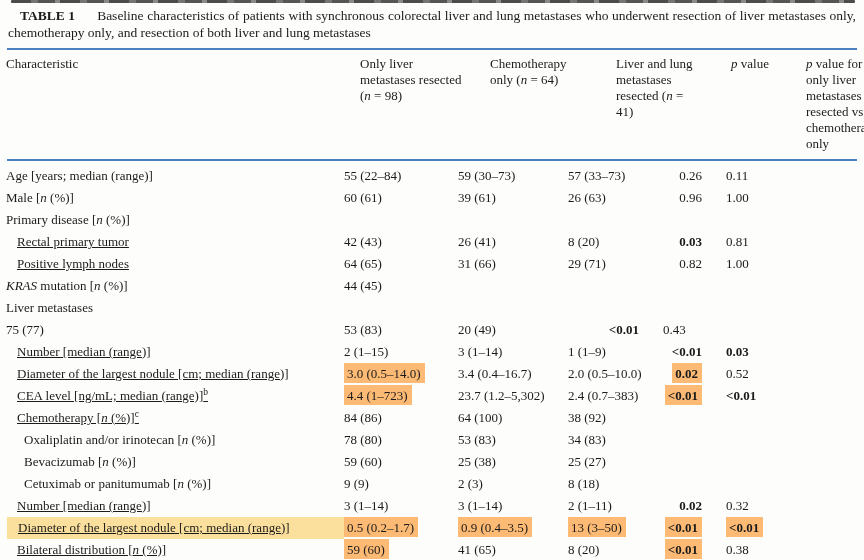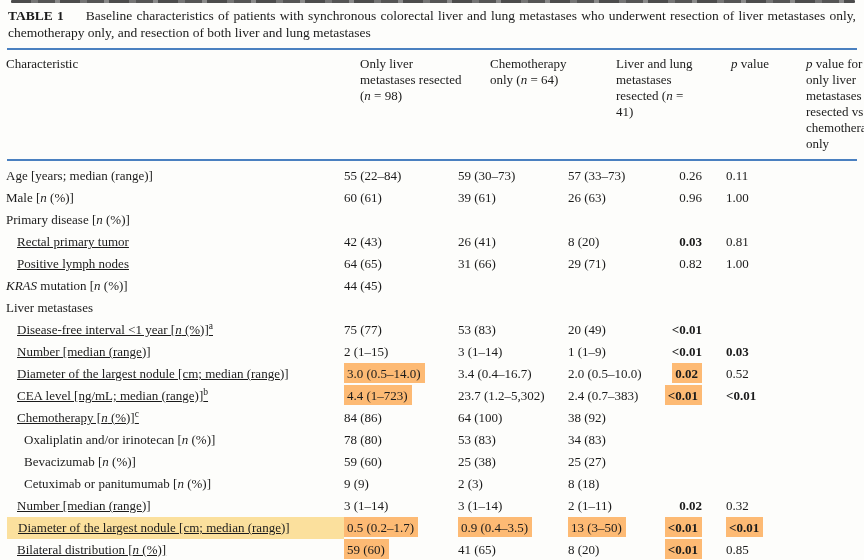--- a/index.html
+++ b/index.html
@@ -12,21 +12,21 @@
   }
   .page{position:relative;width:864px;height:560px;padding:0 6px;box-sizing:border-box;}
   .scan-artifact{
     height:3px;margin:0 3px 4px 5px;border-radius:1px;
     background:repeating-linear-gradient(90deg,#4c4c4c 0 20px,#757575 20px 27px,#555 27px 44px,#8a8a8a 44px 49px);
   }
   .caption{
     font-size:13.5px;line-height:17px;text-align:justify;
     margin:1px 2px 7px 2px;
   }
-  .caption .cap-label{font-weight:bold;padding-right:22px;}
+  .caption .cap-label{font-weight:bold;padding-right:22px;margin-left:12px;}
   .rule{height:2px;background:#4a80c0;margin:0 1px;}
   .grid{display:grid;grid-template-columns:338px 114px 110px 95px 63px 1fr;}
   .thead{font-size:13px;line-height:16px;padding:6px 0 7px 0;gap:16px;}
   .thead .hcell{padding-right:8px;}
   .thead .hc4{padding-left:4px;}
   .tbody{padding:4px 0 3px 0;}
   .trow{font-size:13px;line-height:22px;white-space:nowrap;}
   .lab{padding-left:0;}
   .ind1 .lab{padding-left:11px;text-decoration:underline;}
   .ind2 .lab{padding-left:18px;}
@@ -112,25 +112,25 @@
       </div>
       <div class="grid trow ind0">
         <div class="lab"><span>Liver metastases</span></div>
         <div class="cell"></div>
         <div class="cell"></div>
         <div class="cell"></div>
         <div class="cell c4"></div>
         <div class="cell"></div>
       </div>
       <div class="grid trow ind1">
-        <div class="lab"><span>Disease-free interval &lt;1 year [</span><i>n</i><span> (%)]</span><sup>a</sup></div>
         <div class="cell"><span>75 (77)</span></div>
         <div class="cell"><span>53 (83)</span></div>
         <div class="cell"><span>20 (49)</span></div>
         <div class="cell c4"><span class="b">&lt;0.01</span></div>
+        <div class="cell"><span>0.43</span></div>
       </div>
       <div class="grid trow ind1">
         <div class="lab"><span>Number [median (range)]</span></div>
         <div class="cell"><span>2 (1–15)</span></div>
         <div class="cell"><span>3 (1–14)</span></div>
         <div class="cell"><span>1 (1–9)</span></div>
         <div class="cell c4"><span class="b">&lt;0.01</span></div>
         <div class="cell"><span class="b">0.03</span></div>
       </div>
       <div class="grid trow ind1">
@@ -196,18 +196,18 @@
         <div class="cell"><span class="vhl">13 (3–50)</span></div>
         <div class="cell c4"><span class="b vhl">&lt;0.01</span></div>
         <div class="cell"><span class="b vhl">&lt;0.01</span></div>
       </div>
       <div class="grid trow ind1">
         <div class="lab"><span>Bilateral distribution [</span><i>n</i><span> (%)]</span></div>
         <div class="cell"><span class="vhl">59 (60)</span></div>
         <div class="cell"><span>41 (65)</span></div>
         <div class="cell"><span>8 (20)</span></div>
         <div class="cell c4"><span class="b vhl">&lt;0.01</span></div>
-        <div class="cell"><span>0.85</span></div>
+        <div class="cell"><span>0.38</span></div>
       </div>
     </div>
 
   <div class="rule"></div>
 </div>
 
 </body></html>

